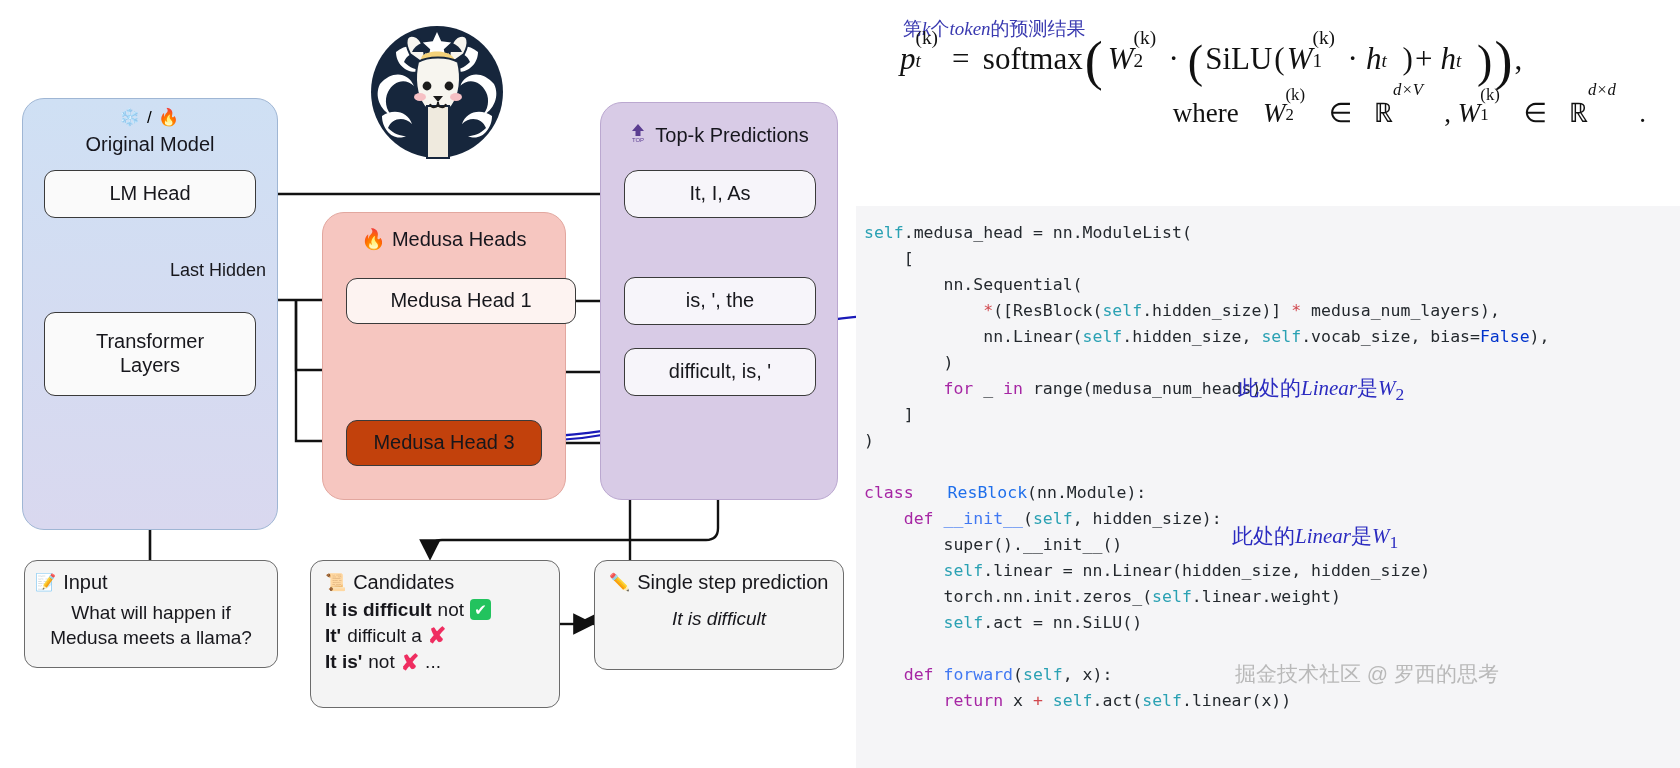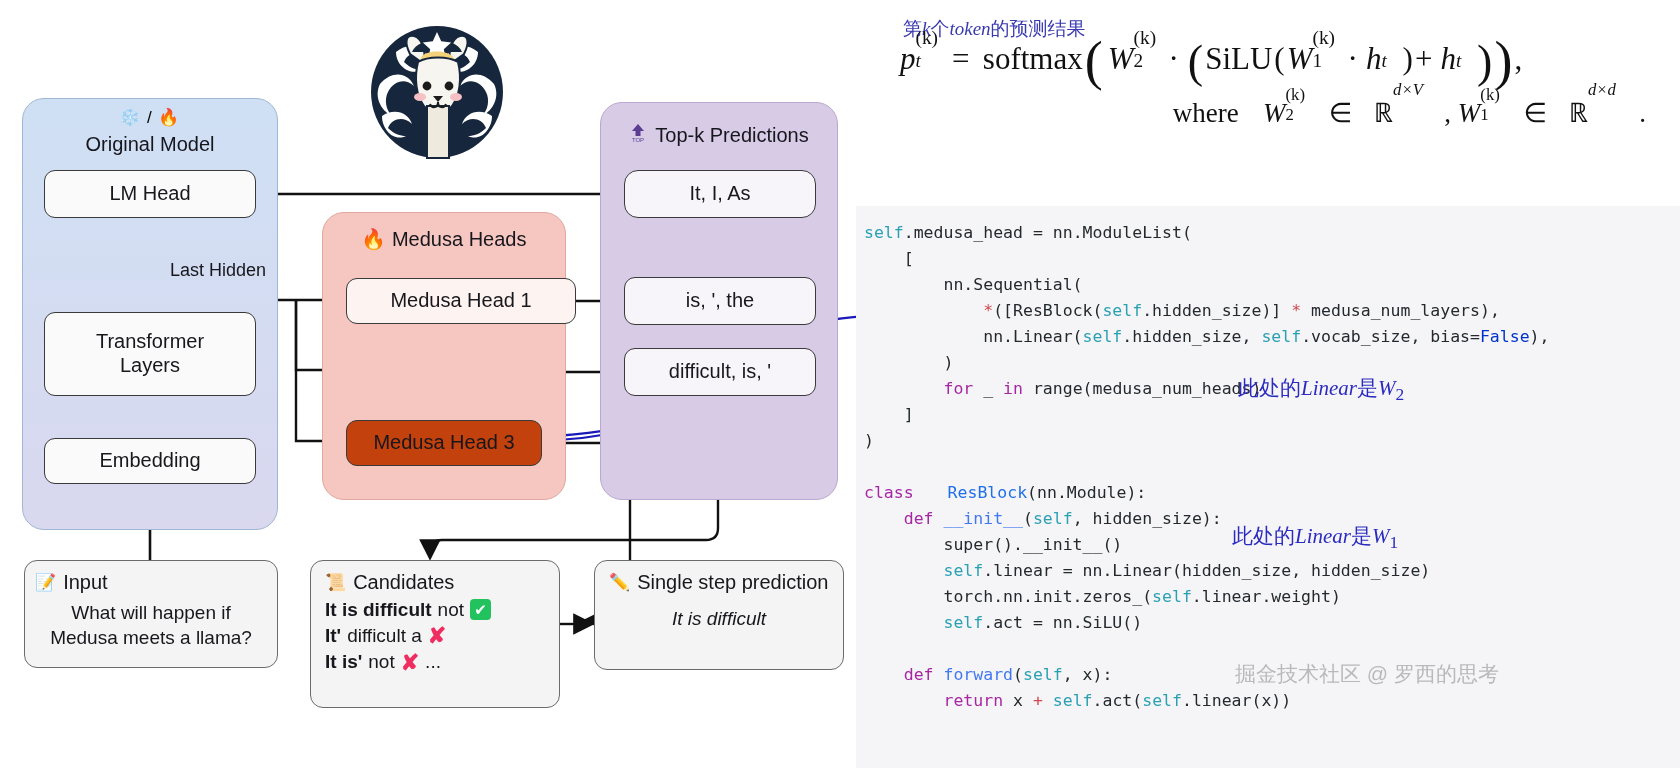--- a/index.html
+++ b/index.html
@@ -189,23 +189,20 @@
     <div class="frost-line">❄️ / 🔥</div>
     <div class="panel-title">Original Model</div>
   </div>
 
   <div class="node" id="lm-head">
     <span>LM Head</span>
   </div>
   <div class="node" id="transformer-layers">
     <span style="white-space:pre-line">Transformer
 Layers</span>
-  </div>
-  <div class="node" id="embedding">
-    <span>Embedding</span>
   </div>
   <div class="edge-label" style="left:170px;top:260px;">Last Hidden</div>
 
   <div id="llama-logo">
     <svg viewBox="0 0 134 160" width="134" height="160">
       <circle cx="67" cy="80" r="68" fill="#ffffff"></circle>
       <circle cx="67" cy="80" r="66" fill="#16263c"></circle>
 
       <g fill="#ffffff">
         <path d="M10,72 C22,58 38,60 44,74 C36,66 24,68 18,80 C14,88 16,98 22,104 C10,98 4,84 10,72 Z"></path>

